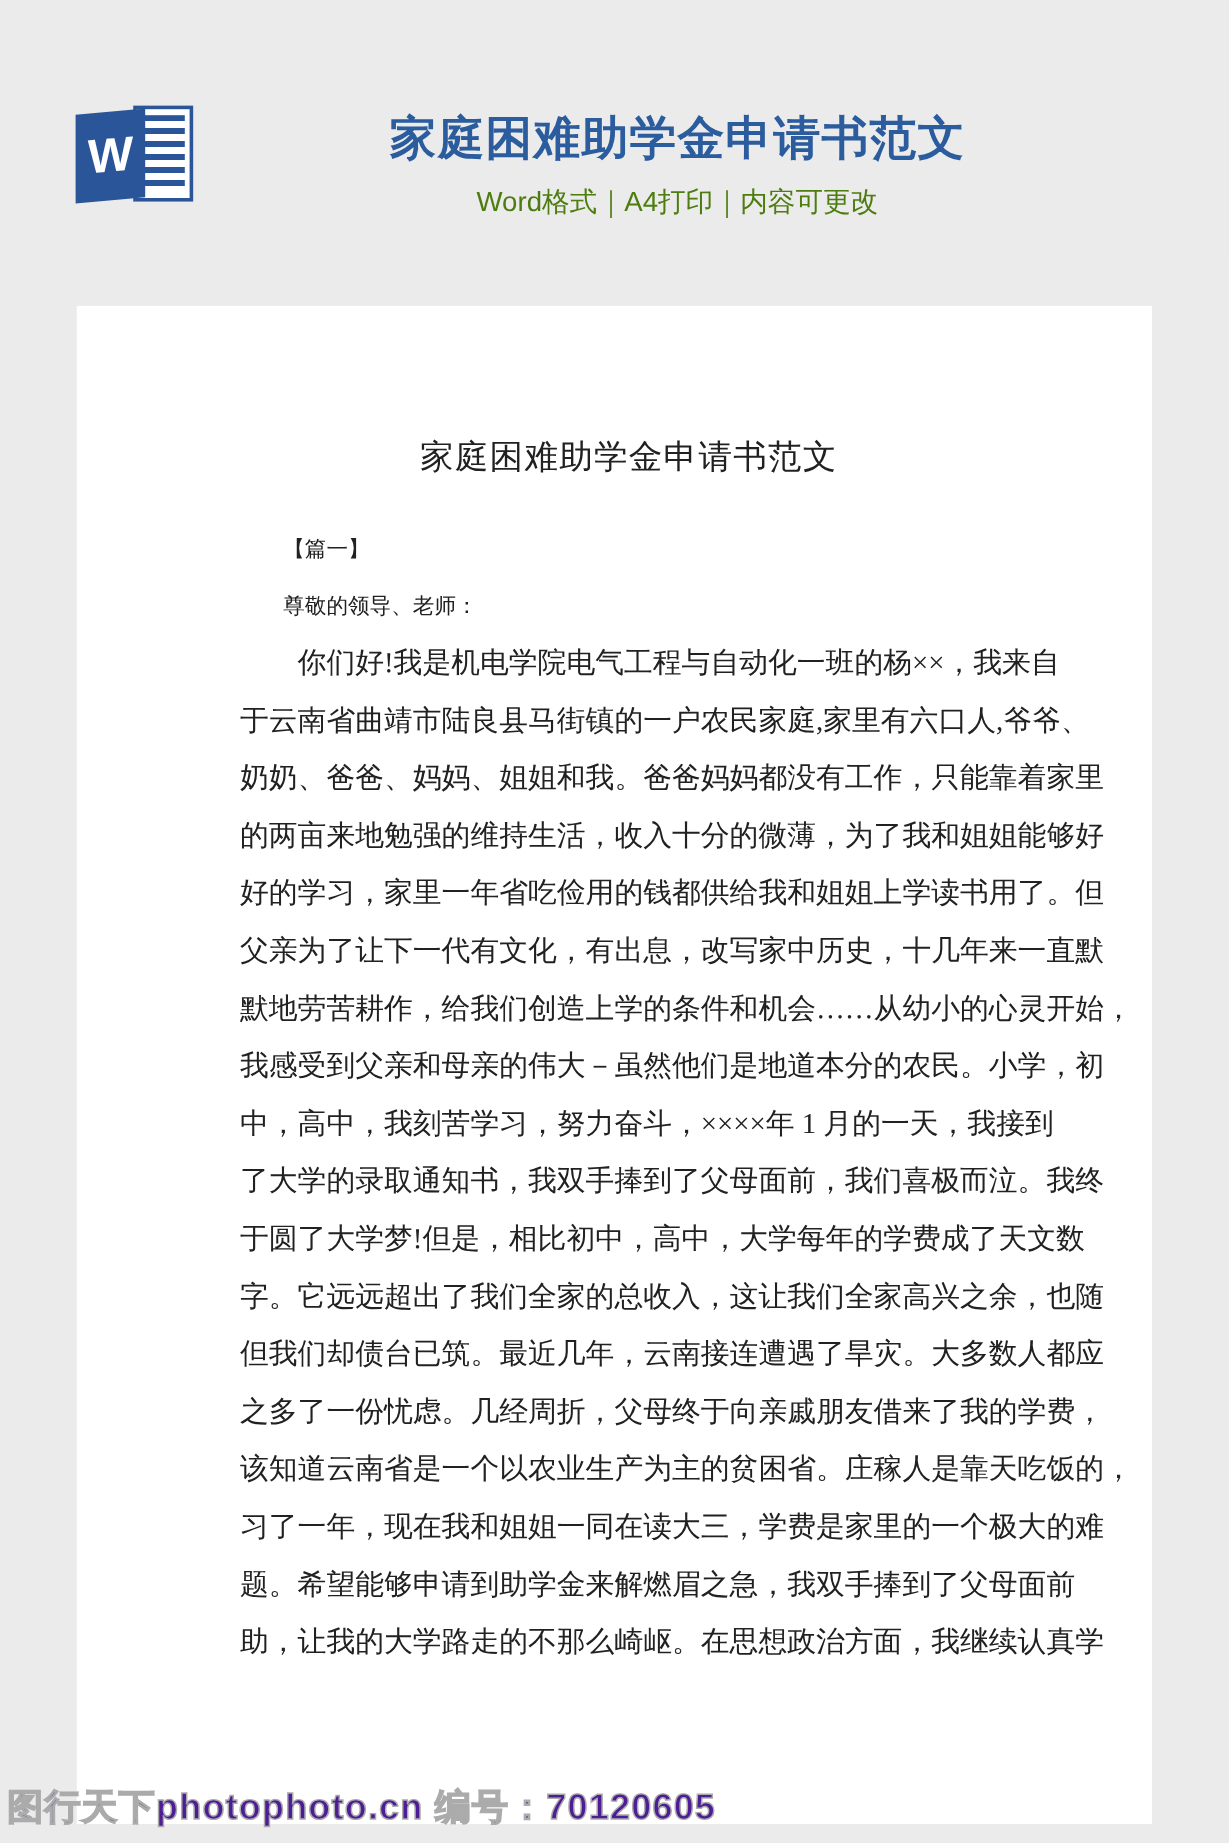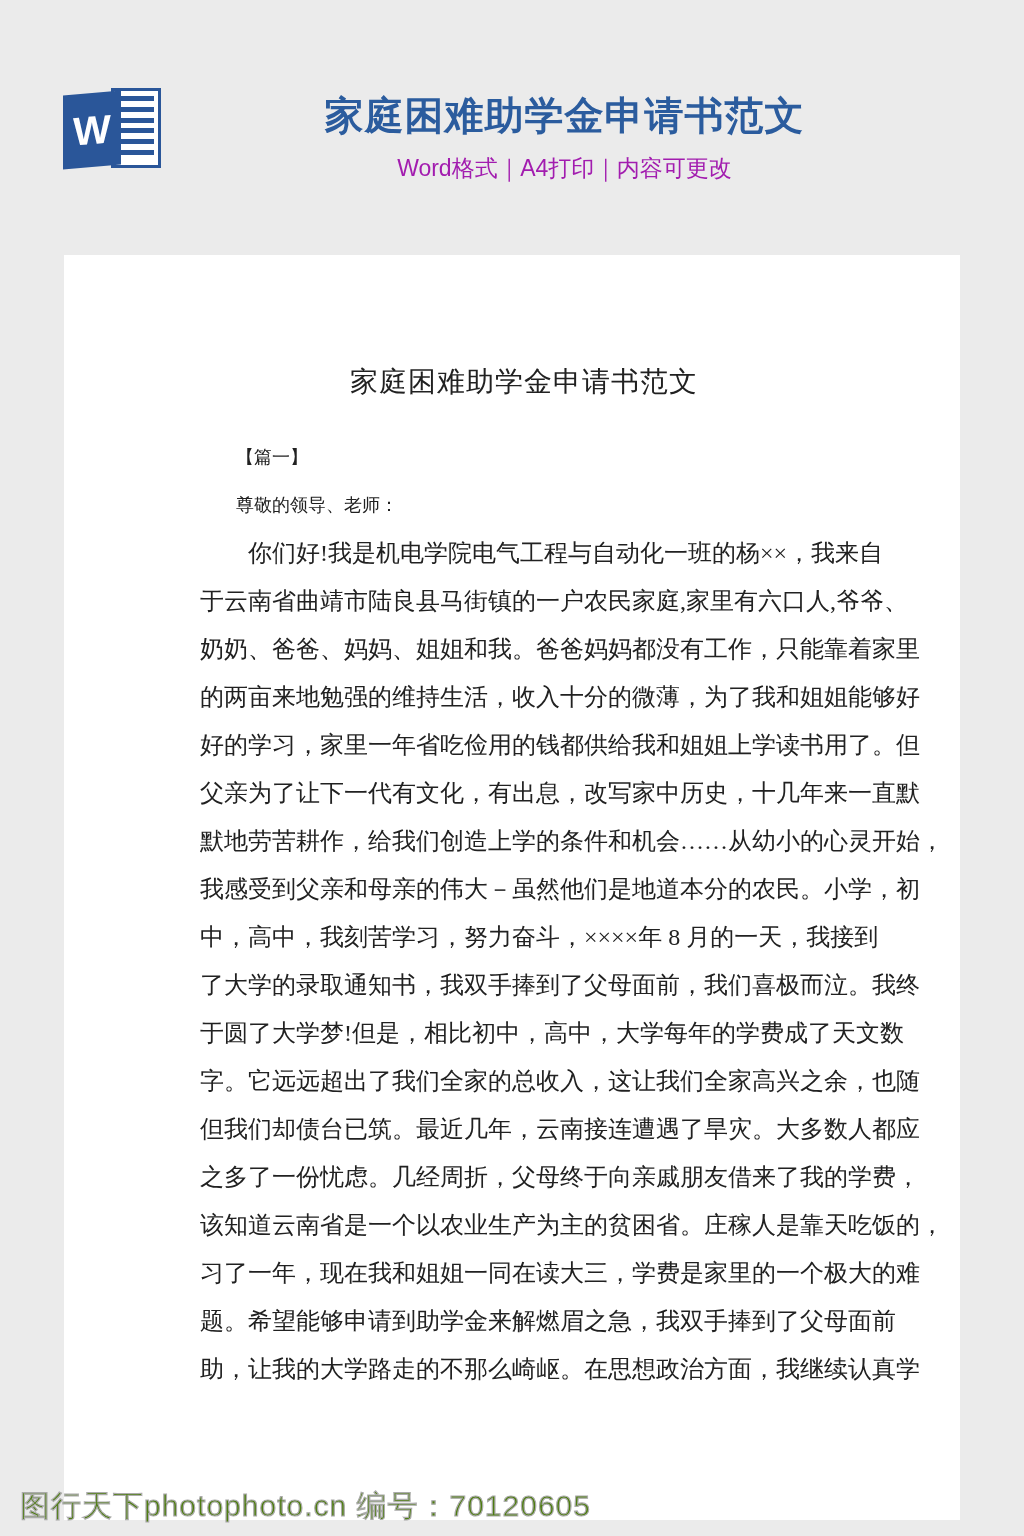--- a/index.html
+++ b/index.html
@@ -30,21 +30,21 @@
     font-weight:bold; font-size:40px; line-height:1;
   }
   .header-title {
     position:absolute; left:115px; right:10px; top:93px; text-align:center;
     font-family:"Liberation Sans", sans-serif; font-weight:bold;
     font-size:39px; line-height:46px; color:#2b5c9e; letter-spacing:1px;
   }
   .header-subtitle {
     position:absolute; left:115px; right:10px; top:153px; text-align:center;
     font-family:"Liberation Sans", sans-serif;
-    font-size:23px; line-height:30px; color:#a21caf;
+    font-size:23px; line-height:30px; color:#4d7c0f;
   }
 
   
   .doc-page {
     position:absolute; left:64px; top:255px; width:896px; height:1265px;
     background:#fff; padding:110px 112px 0 136px; color:#212121;
   }
   .doc-title {
     text-align:center; font-size:28px; font-weight:400;
     line-height:34px; margin-bottom:34px; letter-spacing:1px;
@@ -54,24 +54,24 @@
     text-indent:2em; white-space:nowrap;
   }
   .para .line {
     font-size:24px; line-height:48px; height:48px; white-space:nowrap;
     text-align:justify; text-align-last:justify;font-family:Liberation Serif, serif;
   }
   .para .line:first-child { text-indent:2em; }
 
   
   .watermark {
-    position:absolute; left:20px; top:1486px;
-    font-family:"Liberation Sans", sans-serif; font-weight:normal;
+    position:absolute; left:6px; top:1486px;
+    font-family:"Liberation Sans", sans-serif; font-weight:bold;
     font-size:30px; letter-spacing:1px;
-    color:#4d7c0f; -webkit-text-stroke:1.2px #ababab;
+    color:#4c1d95; -webkit-text-stroke:1.2px #ababab;
   }
 </style>
 </head>
 <body>
 
 <div class="canvas">
 
   <div class="header">
     <div class="word-icon">
       <div class="sheet">
@@ -91,21 +91,21 @@
     <div class="lead">尊敬的领导、老师：</div>
     <div class="para">
       <div class="line">你们好!我是机电学院电气工程与自动化一班的杨××，我来自</div>
       <div class="line">于云南省曲靖市陆良县马街镇的一户农民家庭,家里有六口人,爷爷、</div>
       <div class="line">奶奶、爸爸、妈妈、姐姐和我。爸爸妈妈都没有工作，只能靠着家里</div>
       <div class="line">的两亩来地勉强的维持生活，收入十分的微薄，为了我和姐姐能够好</div>
       <div class="line">好的学习，家里一年省吃俭用的钱都供给我和姐姐上学读书用了。但</div>
       <div class="line">父亲为了让下一代有文化，有出息，改写家中历史，十几年来一直默</div>
       <div class="line">默地劳苦耕作，给我们创造上学的条件和机会……从幼小的心灵开始，</div>
       <div class="line">我感受到父亲和母亲的伟大－虽然他们是地道本分的农民。小学，初</div>
-      <div class="line">中，高中，我刻苦学习，努力奋斗，××××年 8 月的一天，我接到</div>
+      <div class="line">中，高中，我刻苦学习，努力奋斗，××××年 1 月的一天，我接到</div>
       <div class="line">了大学的录取通知书，我双手捧到了父母面前，我们喜极而泣。我终</div>
       <div class="line">于圆了大学梦!但是，相比初中，高中，大学每年的学费成了天文数</div>
       <div class="line">字。它远远超出了我们全家的总收入，这让我们全家高兴之余，也随</div>
       <div class="line">但我们却债台已筑。最近几年，云南接连遭遇了旱灾。大多数人都应</div>
       <div class="line">之多了一份忧虑。几经周折，父母终于向亲戚朋友借来了我的学费，</div>
       <div class="line">该知道云南省是一个以农业生产为主的贫困省。庄稼人是靠天吃饭的，</div>
       <div class="line">习了一年，现在我和姐姐一同在读大三，学费是家里的一个极大的难</div>
       <div class="line">题。希望能够申请到助学金来解燃眉之急，我双手捧到了父母面前</div>
       <div class="line">助，让我的大学路走的不那么崎岖。在思想政治方面，我继续认真学</div>
     </div>

